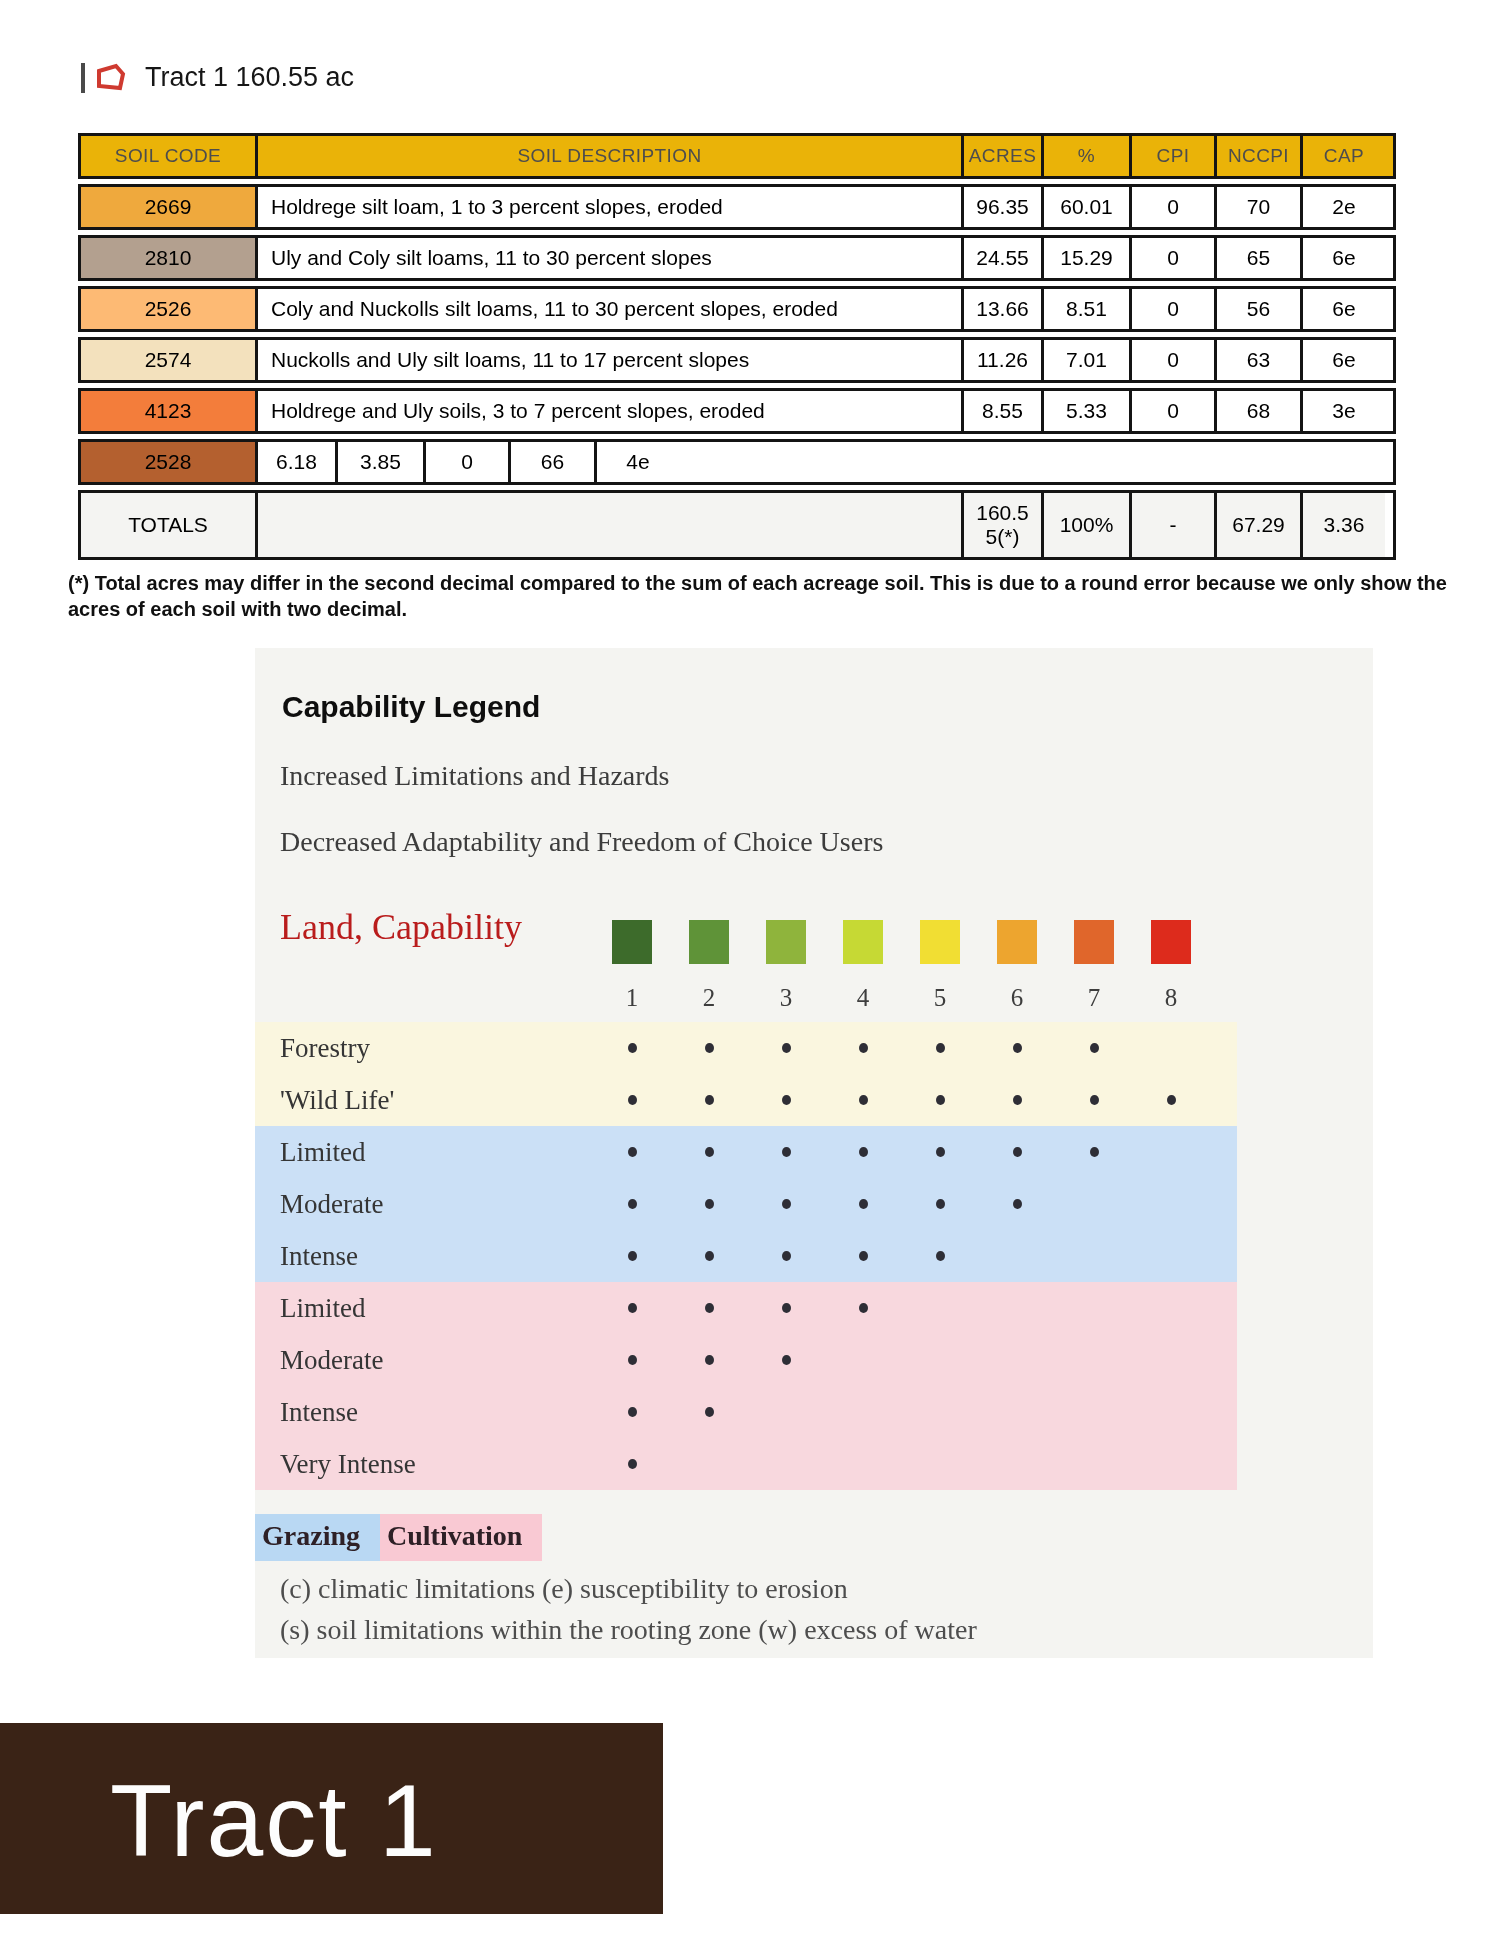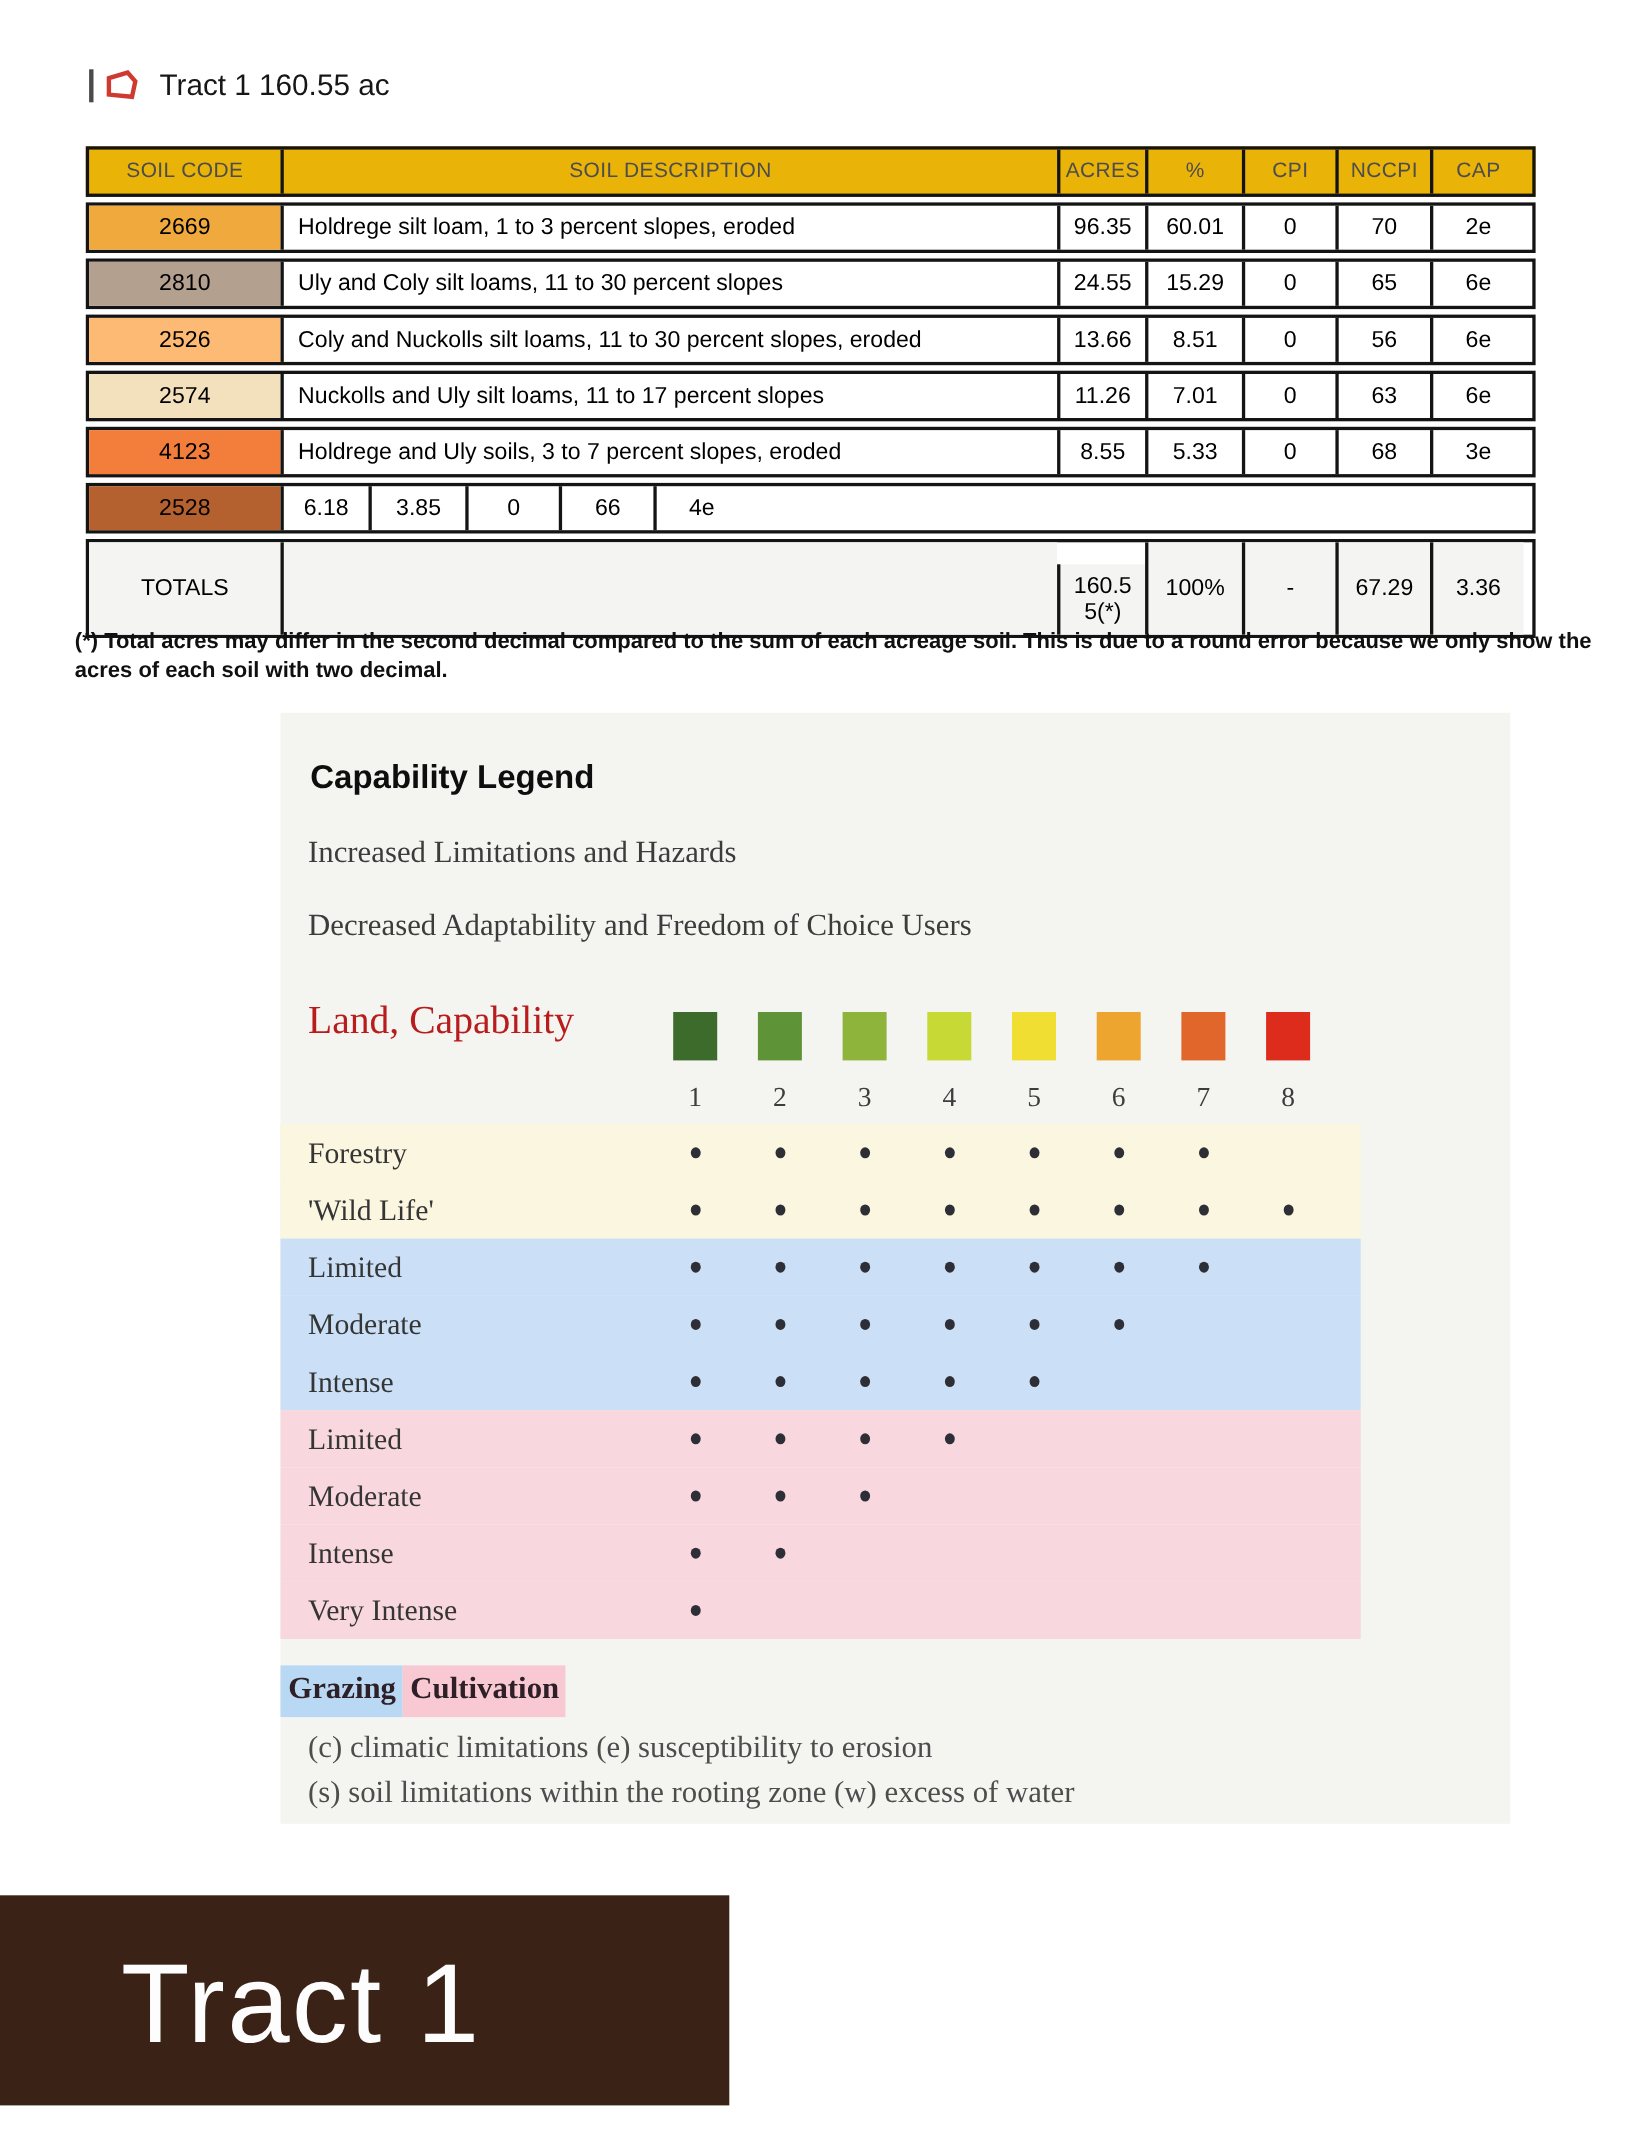--- a/index.html
+++ b/index.html
@@ -19,21 +19,21 @@
   .t-row { display:flex; border:3px solid #141414; margin-top:5px; background:#fff; box-sizing:border-box; }
   .t-row.head { margin-top:0; background:#eab308; color:#4d4d4d; font-size:19px; letter-spacing:0.4px; }
   .cell {
     display:flex; align-items:center; justify-content:center; box-sizing:border-box;
     border-left:3px solid #141414; min-height:40px; text-align:center; padding:2px 4px;
   }
   .cell:first-child { border-left:none; }
   .c0{width:174px}.c1{width:706px}.c2{width:80px}.c3{width:88px}.c4{width:85px}.c5{width:86px}.c6{width:85px}
   .cell.desc { justify-content:flex-start; text-align:left; padding-left:13px; }
   .t-row.totals .cell { background:#f4f4f2; min-height:64px; }
-  .t-row.totals .acres { white-space:pre-line; line-height:1.15;margin-top:20px; }
+  .t-row.totals .acres { white-space:pre-line; line-height:1.15; }
 
   
   .footnote {
     position:absolute; left:68px; top:570px; width:1388px;
     font-size:20px; font-weight:700; color:#101010; line-height:1.32;
   }
 
   
   .legend-panel { position:absolute; left:255px; top:648px; width:1118px; height:1010px; background:#f4f4f1; }
   .lg-title { position:absolute; left:27px; top:42px; font-size:30px; font-weight:700; color:#0e0e0e; }
@@ -49,21 +49,21 @@
   .sq { width:40px; height:44px; }
   .lg-cols.numbers { top:336px; font-family:"Liberation Serif", serif; font-size:25px; color:#3d3d3d; }
 
   .matrix { position:absolute; left:0; top:374px; width:982px; }
   .m-row { height:52px; display:flex; align-items:center; }
   .m-label { width:357px; padding-left:25px; box-sizing:border-box; font-family:"Liberation Serif", serif; font-size:27px; color:#353535; }
   .m-cols { display:flex; }
   .dot { width:9px; height:10px; border-radius:50%; background:#2e2e36; }
 
   .keys { position:absolute; left:0; top:866px; font-family:"Liberation Serif", serif; font-size:28px; font-weight:700; color:#2e2026; }
-  .key { display:inline-block; padding:6px 6px 9px 7px; }
+  .key { display:inline-block; padding:6px 20px 9px 7px; }
   .notes { position:absolute; left:25px; top:920px; font-family:"Liberation Serif", serif; font-size:28px; color:#4d4d4d; line-height:41px; }
 
   
   .tract-banner { position:absolute; left:0; top:1723px; width:663px; height:191px; display:flex; align-items:center; }
   .tract-label { margin-left:110px; padding-top:6px; font-size:102px; color:#fdfdfd; letter-spacing:2px; }
 </style>
 </head>
 <body>
 
 <div class="page">

